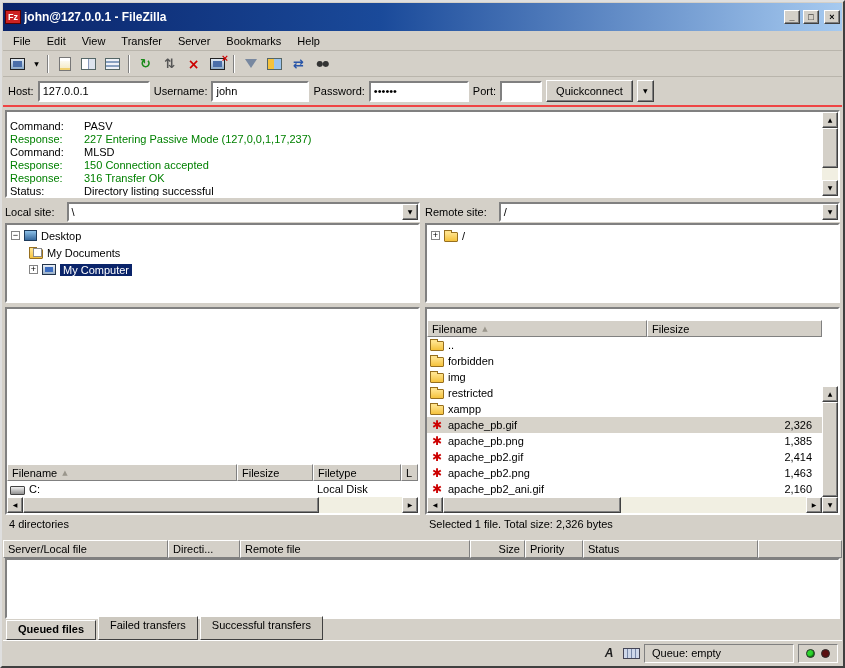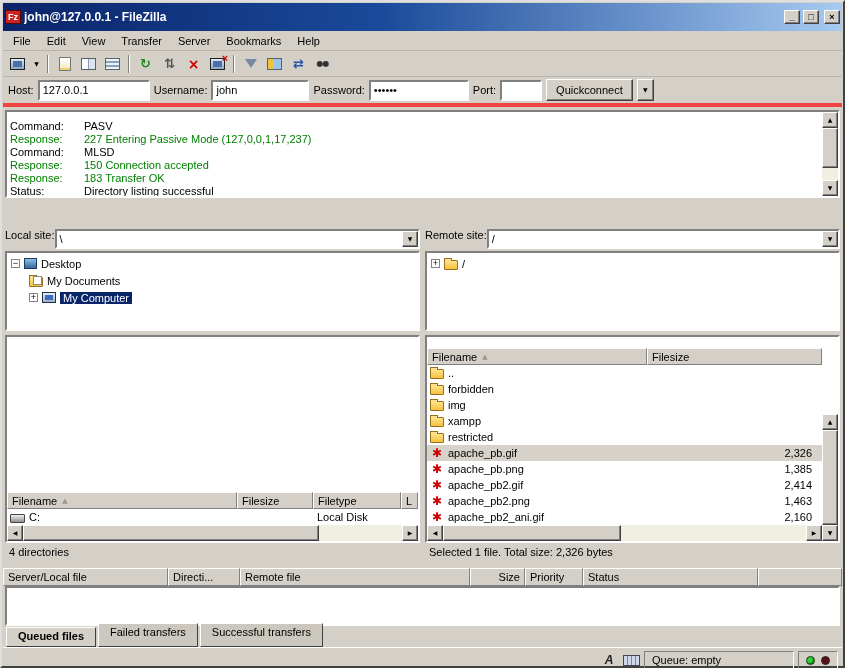--- a/index.html
+++ b/index.html
@@ -25,21 +25,21 @@
   .menu-item { padding:2px 8px; }
   .toolbar { height:26px; flex:0 0 auto; display:flex; align-items:center; gap:1px; padding:1px 3px; border-bottom:1px solid #b9b5ac; }
   .tbtn { width:23px; height:21px; display:flex; align-items:center; justify-content:center; flex:0 0 auto; }
   .tbtn.narrow { width:13px; }
   .tsep { width:2px; height:18px; border-left:1px solid #808080; border-right:1px solid #fff; margin:0 3px; flex:0 0 auto; }
   .g { font-family:"DejaVu Sans", sans-serif; font-size:13px; font-weight:bold; line-height:1; color:#555; }
   .g.green { color:#1a8a1a; } .g.red { color:#c00; font-size:14px; } .g.blue { color:#2a56a8; }
   .g.dark { color:#333; font-size:8px; letter-spacing:-1px; }
   .dd-glyph { font-family:"DejaVu Sans", sans-serif; font-size:6px; line-height:1; }
 
-  .quickbar { height:30px; flex:0 0 auto; display:flex; align-items:center; gap:4px; padding:0 5px; border-bottom:4px solid #ef4444; }
+  .quickbar { height:30px; flex:0 0 auto; display:flex; align-items:center; gap:4px; padding:0 5px; border-bottom:2px solid #ef4444; }
   .q-label { white-space:nowrap; }
   .field { height:21px; background:#fff; border:2px solid; border-color:#808080 #fff #fff #808080; padding:0 3px; font-size:11px; }
   .f-host{width:112px;} .f-user{width:98px;} .f-pass{width:100px;} .f-port{width:42px;}
   .qc-btn { height:22px; padding:0 9px; background:var(--chrome); border:1px solid; border-color:#fff #404040 #404040 #fff;
     box-shadow:inset -1px -1px 0 #808080; font-size:11px; }
   .qc-dd { width:17px; height:22px; background:var(--chrome); border:1px solid; border-color:#fff #404040 #404040 #fff;
     box-shadow:inset -1px -1px 0 #808080; display:flex; align-items:center; justify-content:center; }
 
   
   .log-wrap { margin:3px 2px 0; height:88px; flex:0 0 auto; background:#fff;
@@ -56,21 +56,21 @@
     box-shadow:inset -1px -1px 0 #808080; display:flex; align-items:center; justify-content:center; }
   .sb-btn span { font-family:"DejaVu Sans", sans-serif; font-size:6px; line-height:1; }
   .sb-thumb { background:var(--chrome); border:1px solid; border-color:#fff #404040 #404040 #fff; box-shadow:inset -1px -1px 0 #808080; flex:0 0 auto; }
   .th-v { width:16px; } .th-h { height:16px; }
   .sb-track { flex:1; }
 
   
   .panes { display:flex; margin:3px 2px 0; flex:0 0 auto; }
   .pane { flex:1 1 0; min-width:0; display:flex; flex-direction:column; }
   .v-splitter { width:5px; flex:0 0 auto; }
-  .site-row { height:22px; display:flex; align-items:flex-start; gap:0; flex:0 0 auto;margin-top:28px; }
+  .site-row { height:22px; display:flex; align-items:center; gap:12px; flex:0 0 auto; }
   .combo { flex:1; height:20px; background:#fff; border:2px solid; border-color:#808080 #fff #fff #808080; display:flex; align-items:center; min-width:0; }
   .combo-text { flex:1; padding:0 3px; overflow:hidden; white-space:nowrap; }
   .combo-arrow { width:16px; height:16px; background:var(--chrome); border:1px solid; border-color:#fff #404040 #404040 #fff;
     box-shadow:inset -1px -1px 0 #808080; display:flex; align-items:center; justify-content:center; flex:0 0 auto; }
 
   .tree-pane { height:80px; flex:0 0 auto; background:#fff; border:2px solid; border-color:#808080 #fff #fff #808080;
     padding:2px; margin-bottom:4px; overflow:hidden; }
   .tree-row { height:17px; display:flex; align-items:center; gap:4px; padding-left:2px; white-space:nowrap; }
   .tree-row.indent1 { padding-left:20px; }
   .expander { width:9px; height:9px; flex:0 0 auto; background:#fff; border:1px solid #848484;
@@ -237,21 +237,21 @@
       <div class="log-line command">
           <span class="log-label">Command:</span>
           <span>MLSD</span>
         </div>
       <div class="log-line response">
           <span class="log-label">Response:</span>
           <span>150 Connection accepted</span>
         </div>
       <div class="log-line response">
           <span class="log-label">Response:</span>
-          <span>183 Transfer OK</span>
+          <span>316 Transfer OK</span>
         </div>
       <div class="log-line status">
           <span class="log-label">Status:</span>
           <span>Directory listing successful</span>
         </div>
     </div>
     <div class="vscroll">
       <span class="sb-btn">
           <span>▲</span>
         </span>
@@ -386,28 +386,28 @@
             <div class="frow">
                 <span class="c-name rc-name">
                   <i class="folder"></i>
                   <span>img</span>
                 </span>
                 <span class="rc-size"></span>
               </div>
             <div class="frow">
                 <span class="c-name rc-name">
                   <i class="folder"></i>
+                  <span>restricted</span>
+                </span>
+                <span class="rc-size"></span>
+              </div>
+            <div class="frow">
+                <span class="c-name rc-name">
+                  <i class="folder"></i>
                   <span>xampp</span>
-                </span>
-                <span class="rc-size"></span>
-              </div>
-            <div class="frow">
-                <span class="c-name rc-name">
-                  <i class="folder"></i>
-                  <span>restricted</span>
                 </span>
                 <span class="rc-size"></span>
               </div>
             <div class="frow sel">
                 <span class="c-name rc-name">
                   <span class="star">✱</span>
                   <span>apache_pb.gif</span>
                 </span>
                 <span class="rc-size">2,326</span>
               </div>

